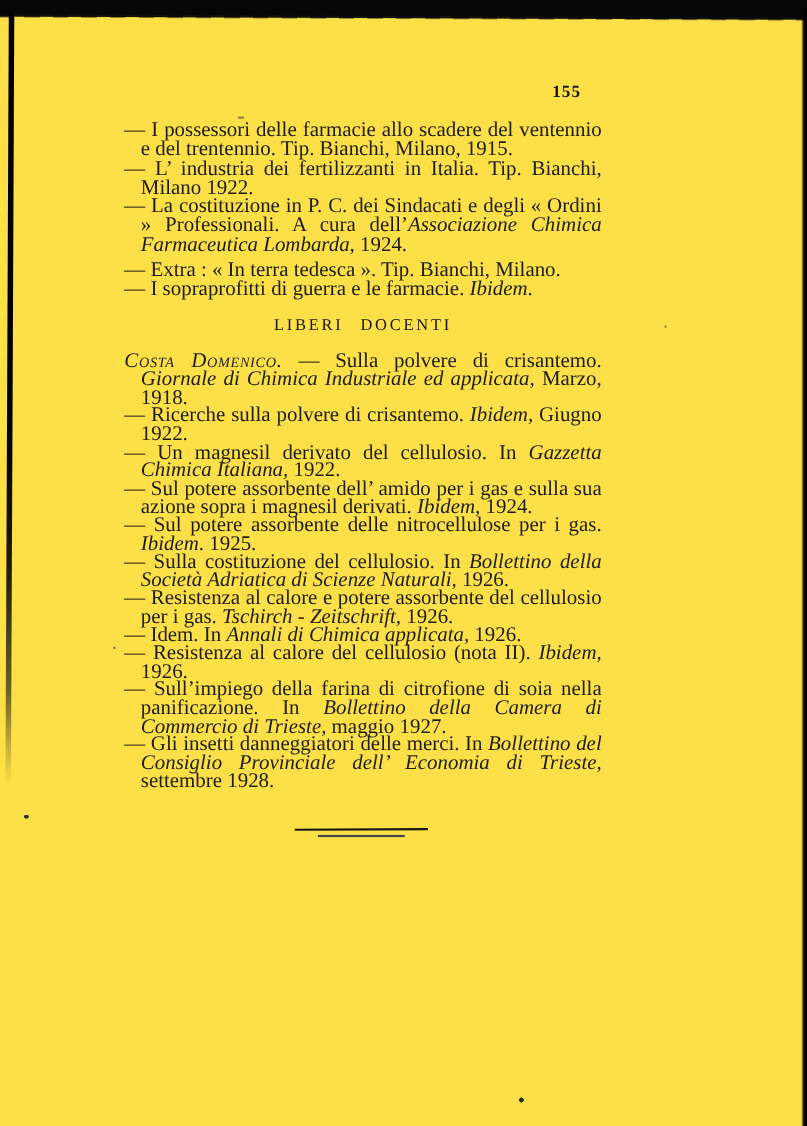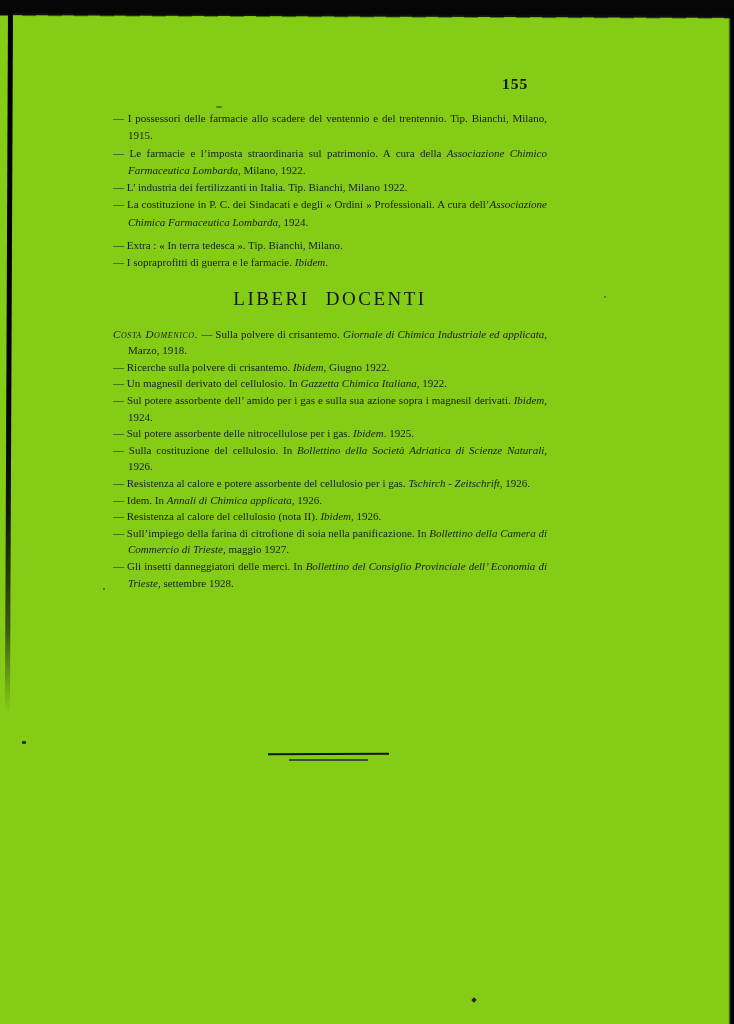--- a/index.html
+++ b/index.html
@@ -4,21 +4,21 @@
 <style>
   html, body { margin: 0; padding: 0; }
   body {
     width: 734px; height: 1024px;
     background: #ffffff;
     font-family: "Liberation Serif", "DejaVu Serif", serif;
   }
   .page {
     position: relative;
     width: 734px; height: 1024px;
-    background: #84cc16;
+    background: #fde047;
     overflow: hidden;
     color: #1c1c1c;
   }
 
   
   .scan-band-top {
     position: absolute; top: -4px; left: -4px;
     width: 746px; height: 17px;
     background: #060606;
     transform: rotate(0.22deg); transform-origin: left top;
@@ -60,33 +60,33 @@
 
   
   .content {
     position: absolute; left: 113px; top: 110px;
     width: 434px;
   }
   .entry {
     margin: 0;
     padding-left: 15px; text-indent: -15px;
     text-align: justify;
-    font-size: 11px;
+    font-size: 19px;
     color: #1c1c1c;
   }
   .sec1 .entry { line-height: 17.3px; }
   .sec2 .entry { line-height: 16.6px; }
   .entry.gap-before { margin-top: 6px; }
   .seg-italic { font-style: italic; }
   .seg-smallcaps { font-variant: small-caps; letter-spacing: 0.6px; font-style: italic; }
 
   .heading {
     margin: 16px 0 16px 0;
     text-align: center;
-    font-size: 19px; font-weight: normal;
+    font-size: 15px; font-weight: normal;
     letter-spacing: 2.5px; word-spacing: 9px;
     color: #161616;
   }
 
   
   .divider-rule-top {
     position: absolute; left: 268px; top: 753px;
     width: 121px; height: 2px; background: #141414;
     transform: rotate(-0.3deg);
   }
@@ -108,21 +108,20 @@
   <div class="speck s2"></div>
   <div class="speck s3"></div>
   <div class="speck s4"></div>
   <div class="speck s5"></div>
 
   <div class="page-number">155</div>
 
   <div class="content">
     <div class="biblio sec1">
         <p class="entry"><span class="seg-normal">— I possessori delle farmacie allo scadere del ventennio e del trentennio. Tip. Bianchi, Milano, 1915.</span></p>
-        <p class="entry"><span class="seg-normal">— Le farmacie e l’imposta straordinaria sul patrimonio. A cura della </span><span class="seg-italic">Associazione Chimico Farmaceutica Lombarda</span><span class="seg-normal">, Milano, 1922.</span></p>
         <p class="entry"><span class="seg-normal">— L’ industria dei fertilizzanti in Italia. Tip. Bianchi, Milano 1922.</span></p>
         <p class="entry"><span class="seg-normal">— La costituzione in P. C. dei Sindacati e degli « Ordini » Professionali. A cura dell’</span><span class="seg-italic">Associazione Chimica Farmaceutica Lombarda</span><span class="seg-normal">, 1924.</span></p>
         <p class="entry gap-before"><span class="seg-normal">— Extra : « In terra tedesca ». Tip. Bianchi, Milano.</span></p>
         <p class="entry"><span class="seg-normal">— I sopraprofitti di guerra e le farmacie. </span><span class="seg-italic">Ibidem</span><span class="seg-normal">.</span></p>
       </div>
 
     <h2 class="heading">LIBERI DOCENTI</h2>
 
     <div class="biblio sec2">
         <p class="entry"><span class="seg-smallcaps">Costa Domenico.</span><span class="seg-normal"> — Sulla polvere di crisantemo. </span><span class="seg-italic">Giornale di Chimica Industriale ed applicata,</span><span class="seg-normal"> Marzo, 1918.</span></p>

